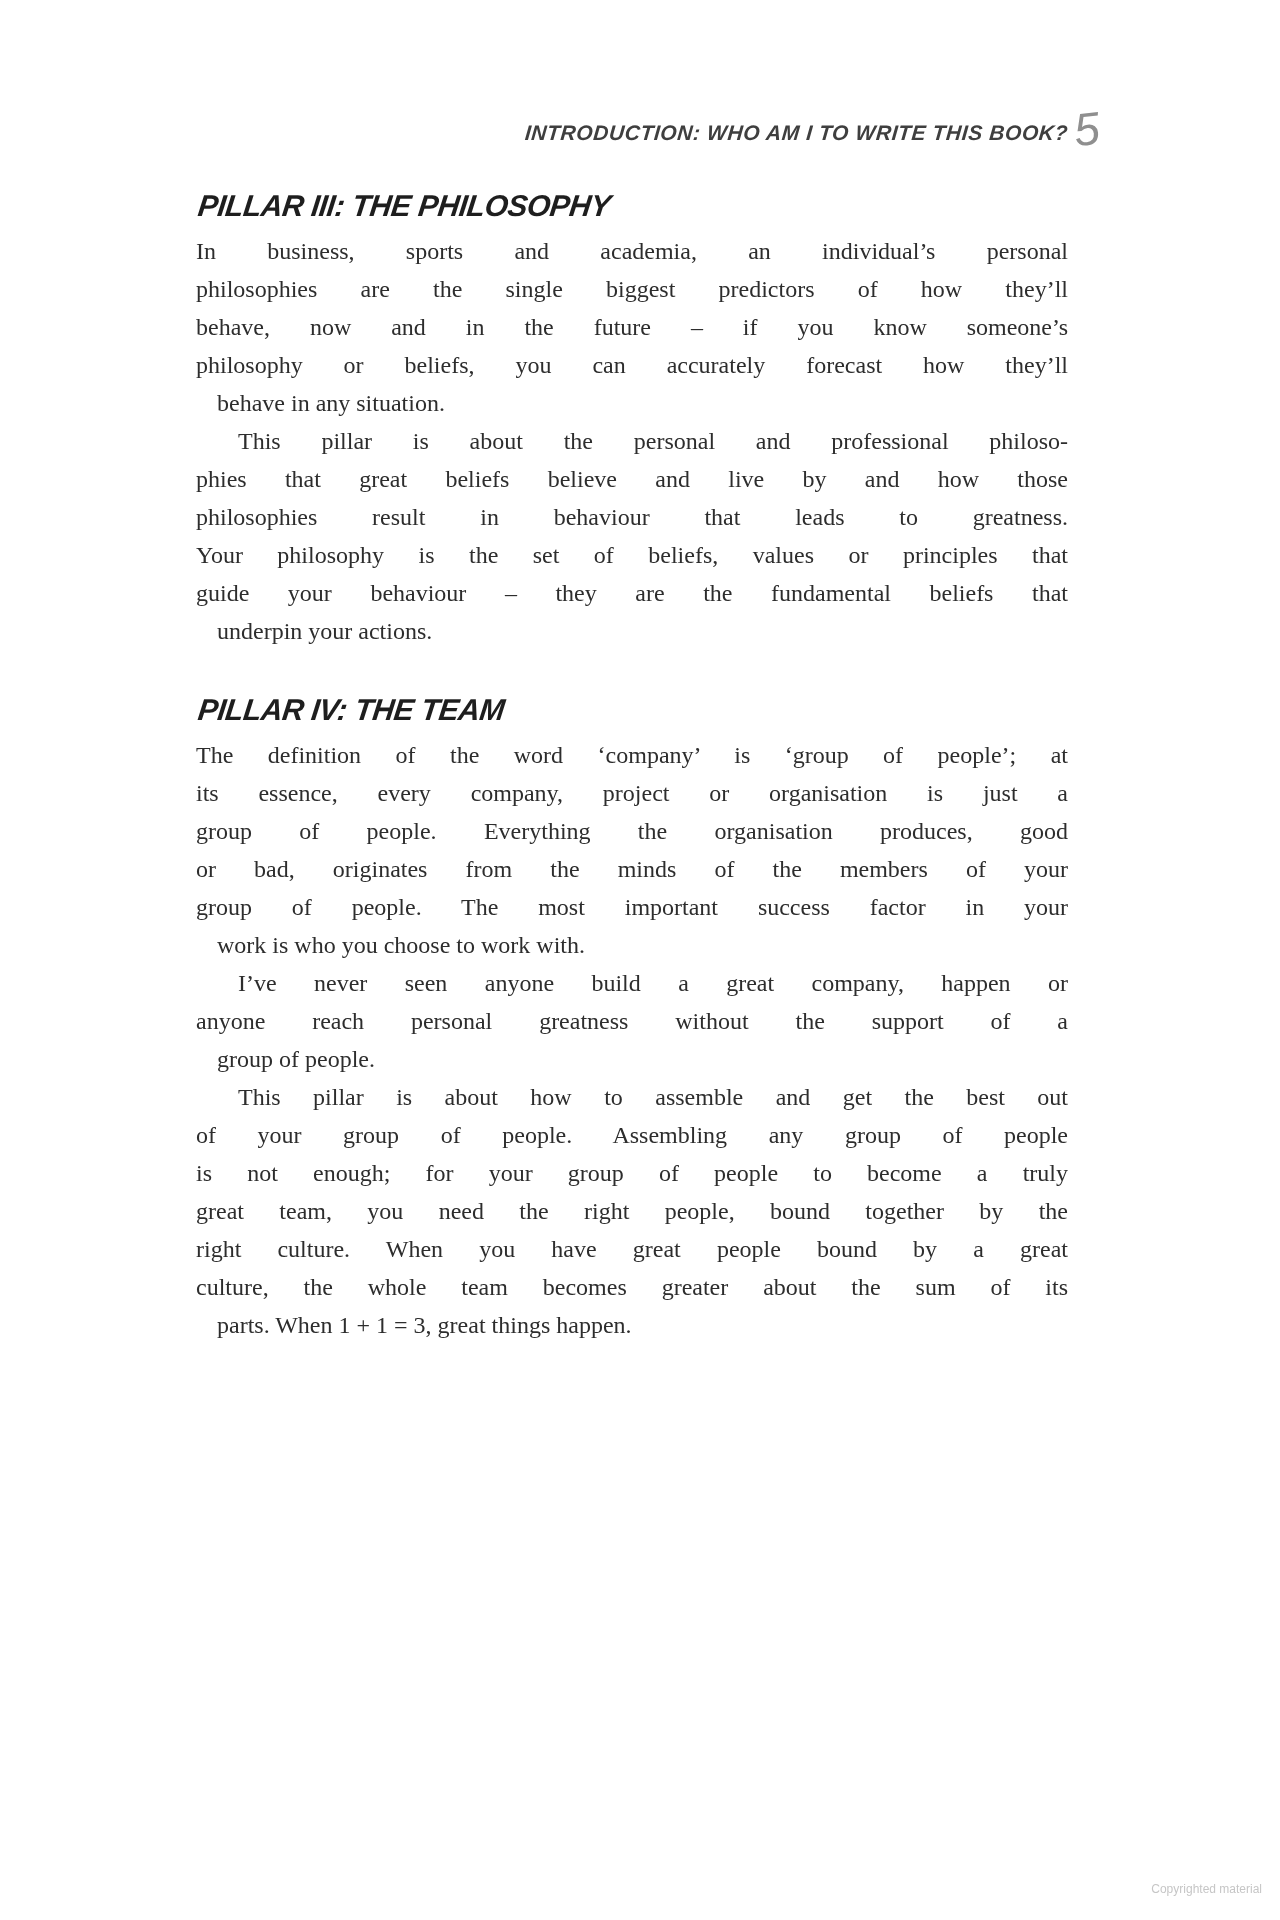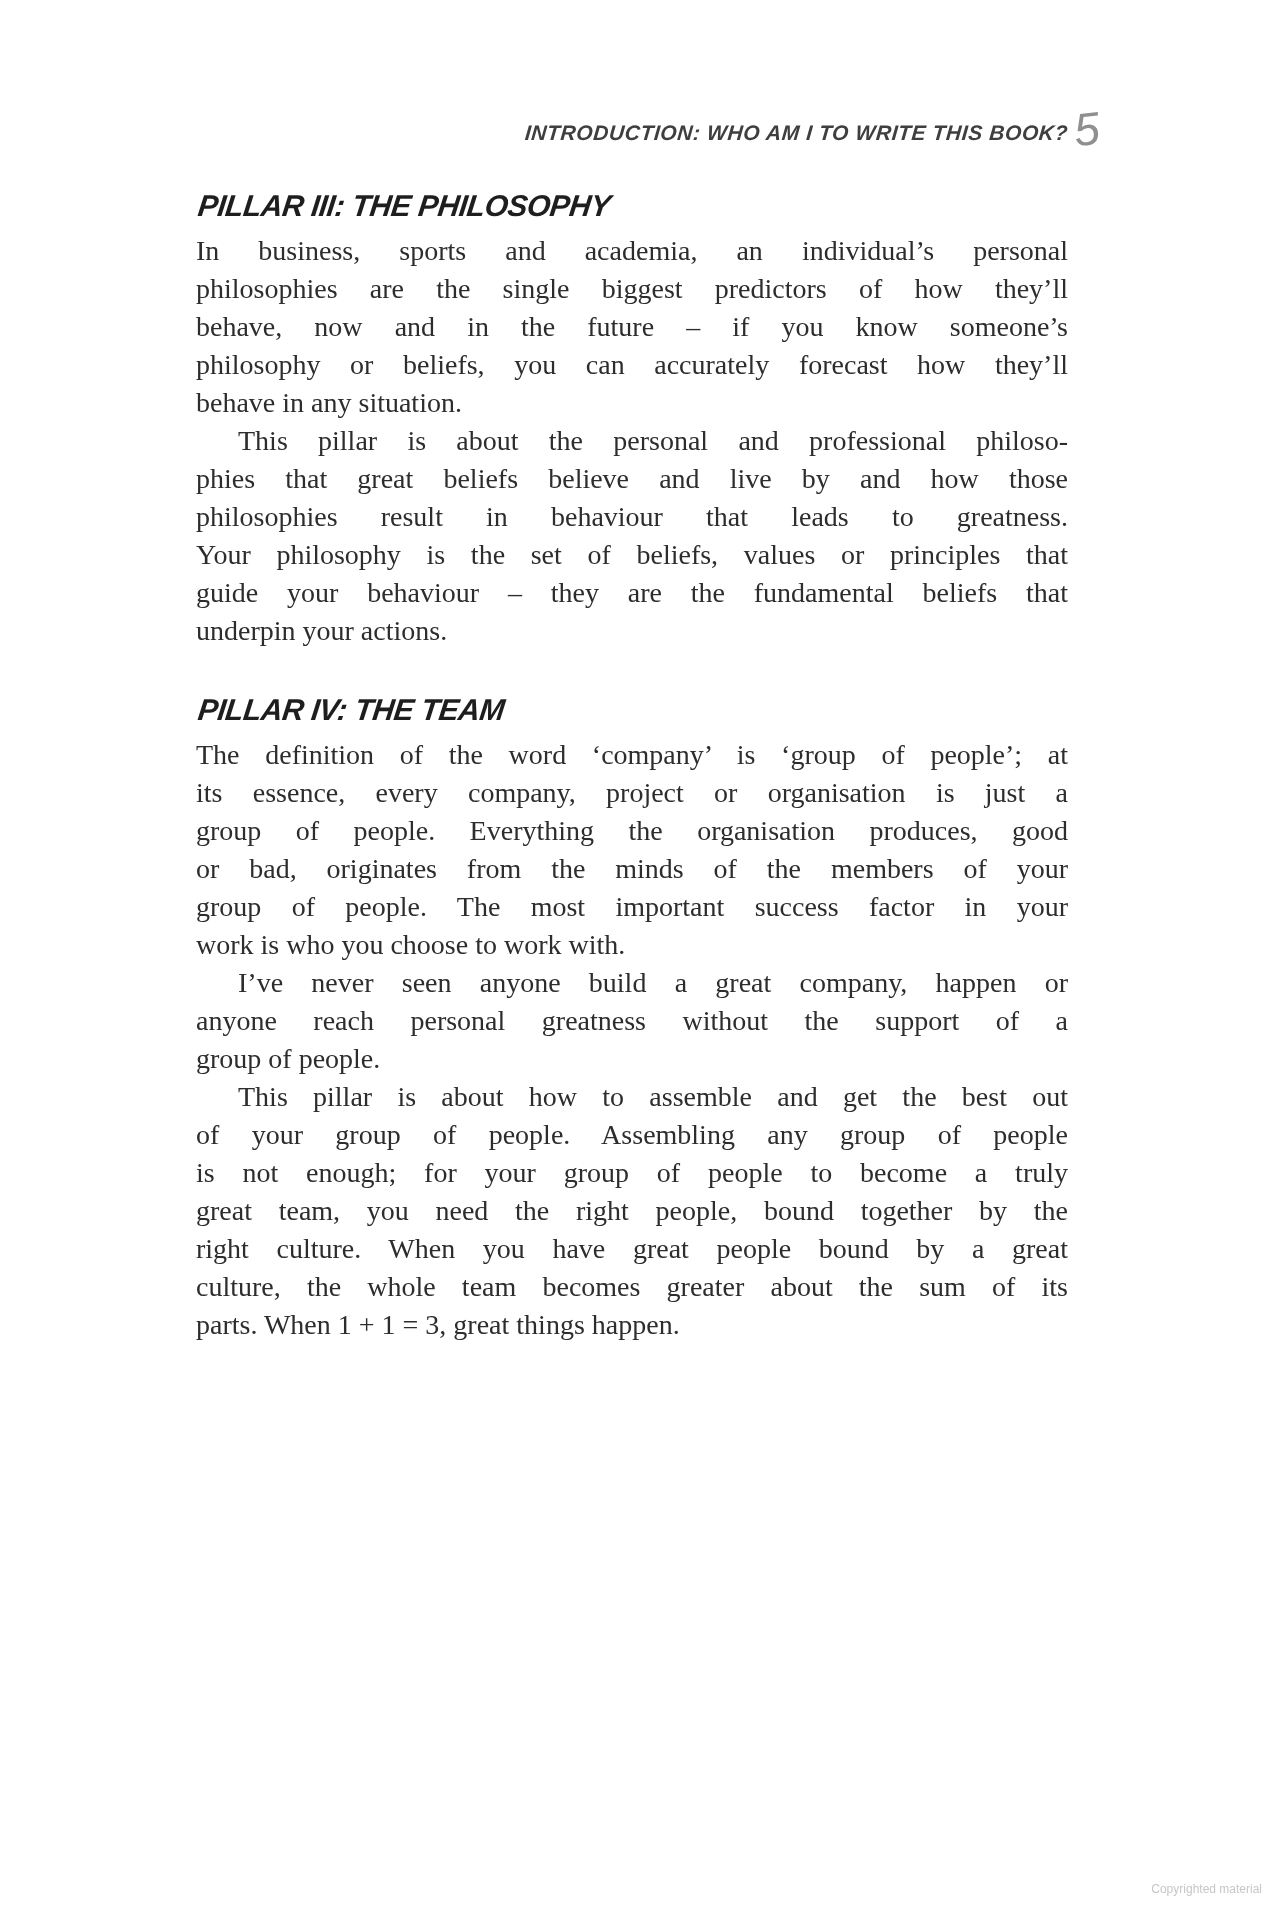--- a/index.html
+++ b/index.html
@@ -58,29 +58,29 @@
     font-style: italic;
     font-size: 30px;
     line-height: 36px;
     letter-spacing: -0.5px;
     color: var(--heading-ink, #1e1e1e);
     transform: skewX(-7deg);
     transform-origin: left bottom;
   }
   p.paragraph {
     margin: 0;
-    font-size: 28px;
+    font-size: 24px;
     line-height: 38px;
   }
   .line {
     display: block;
     text-align: justify;
     text-align-last: justify;
   }
-  .line.para-last { text-align-last: left; }
+  .line.para-last { text-align-last: left; margin-left: 21px; }
   .line.indent { text-indent: 42px; }
 
   
   .watermark {
     position: absolute;
     top: 1882px;
     right: 18px;
     font-family: "Liberation Sans", sans-serif;
     font-size: 12px;
     color: var(--watermark-ink, #c6c6c6);

